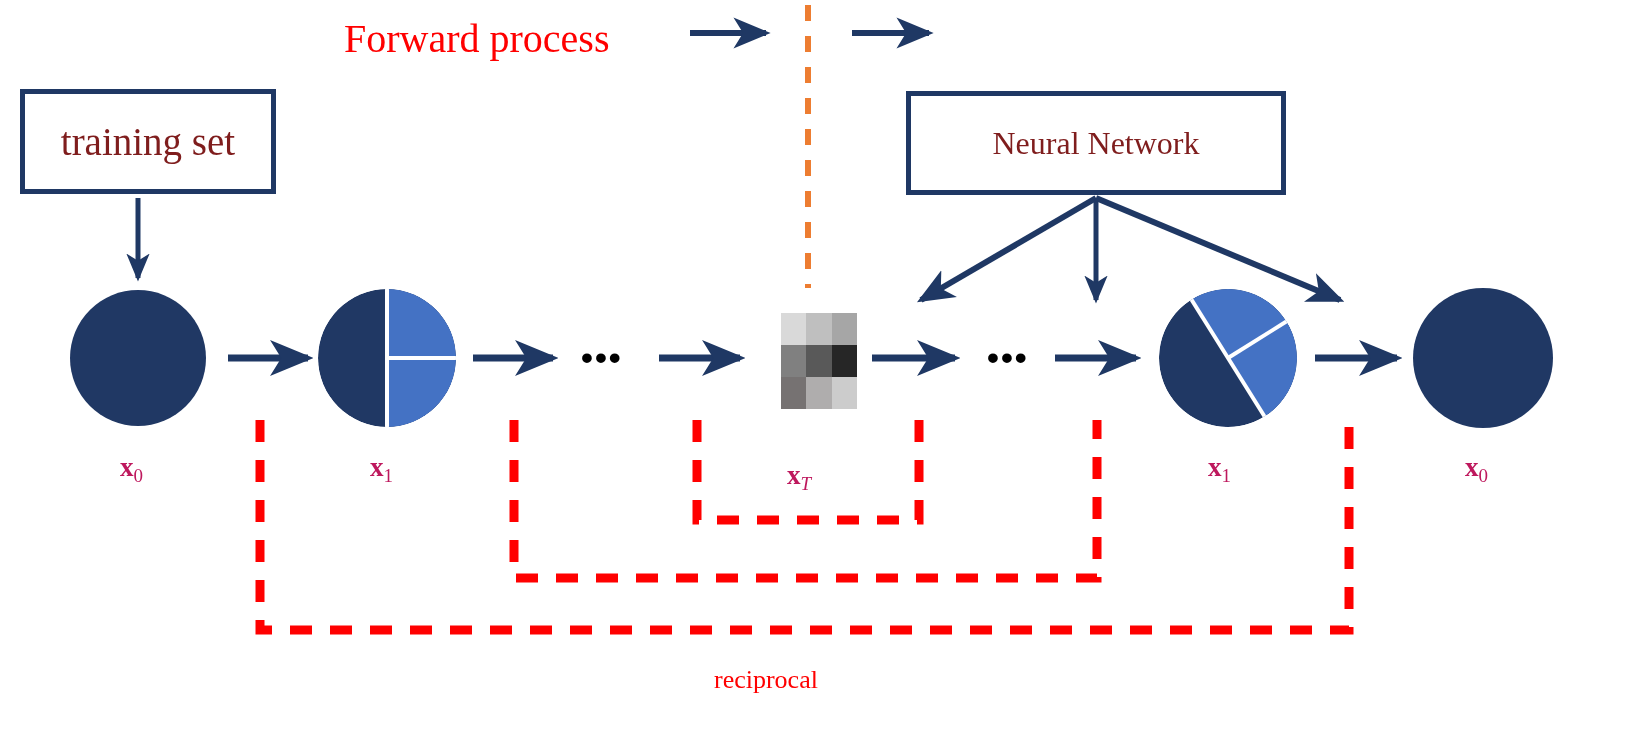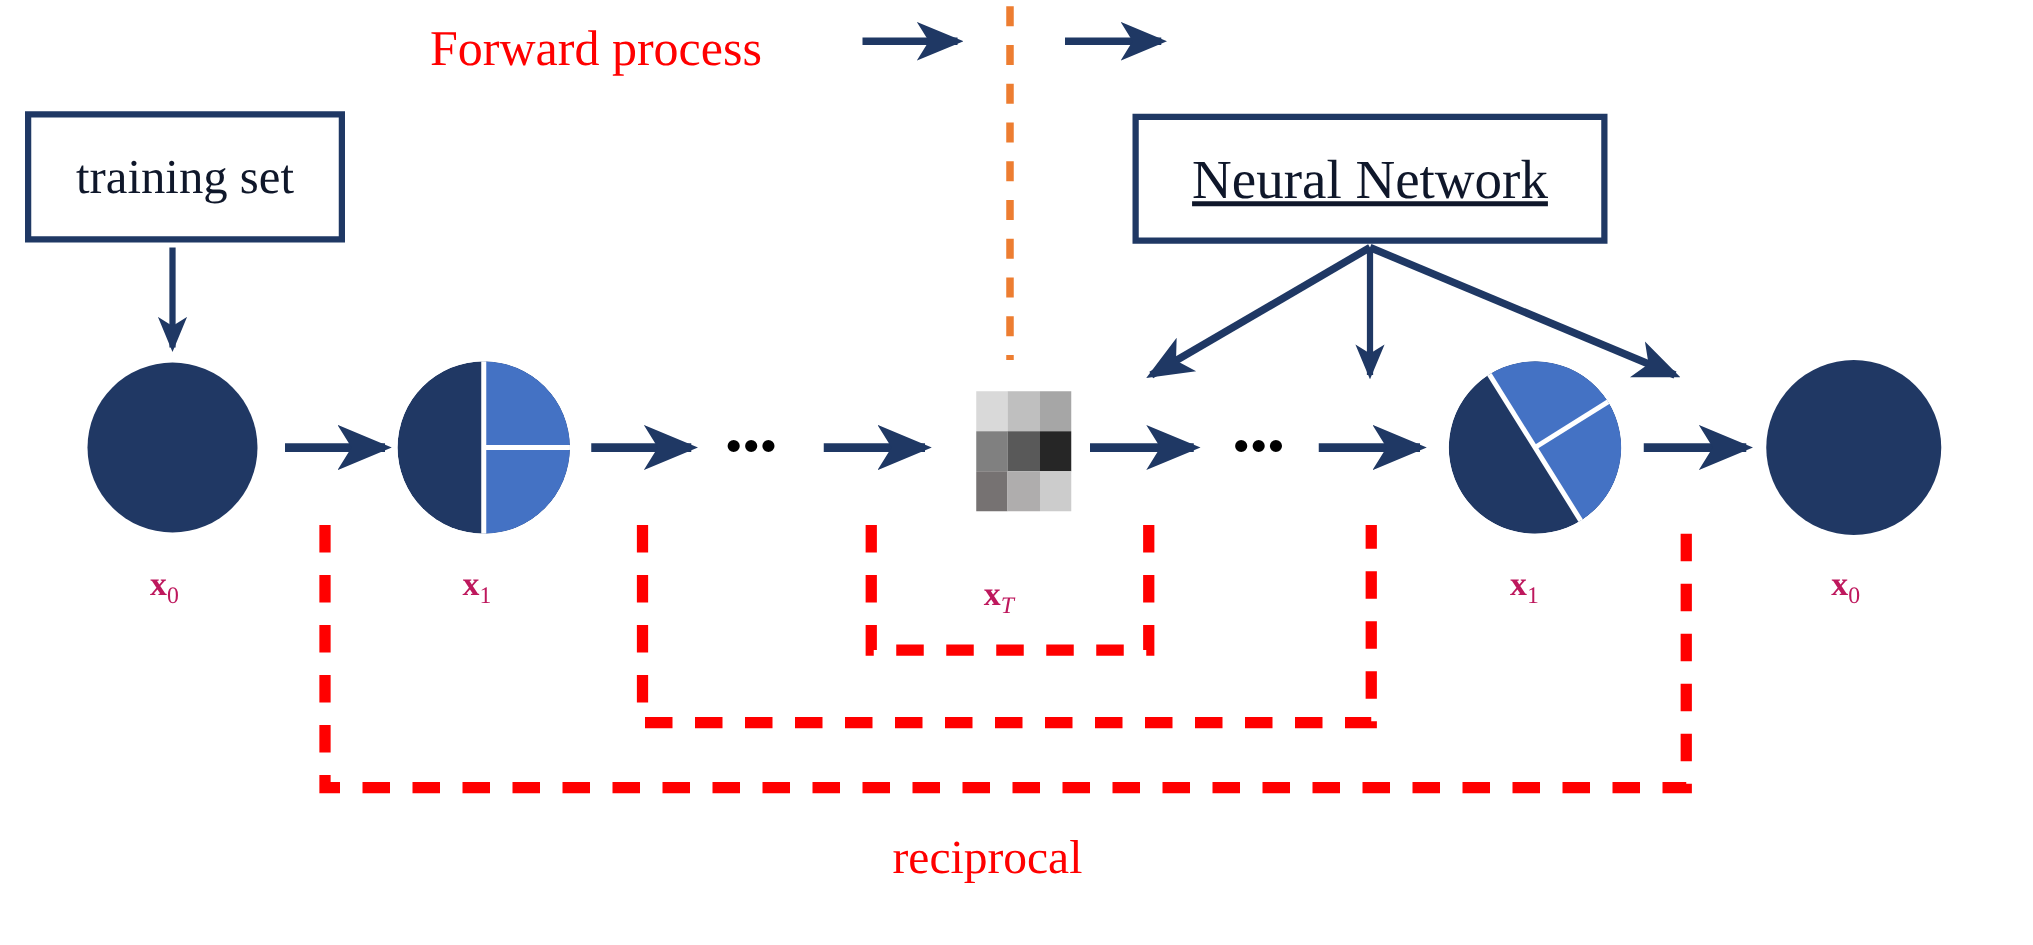--- a/index.html
+++ b/index.html
@@ -18,44 +18,44 @@
     font-size:40px;color:#FF0000;
     font-family:"Liberation Serif","DejaVu Serif",serif;
   }
   #hdr-forward{left:344px;top:19px;}
   #hdr-reverse{left:976px;top:19px;}
 
   .box{
     position:absolute;background:#ffffff;
     border:5px solid #1F3864;box-sizing:border-box;
     display:flex;align-items:center;justify-content:center;
-    color:#0f172a;
+    color:#7f1d1d;
   }
   #training-set-box{left:20px;top:89px;width:256px;height:105px;}
   #training-set-box .boxlabel{font-size:39px;}
   #neural-network-box{left:906px;top:91px;width:380px;height:104px;}
-  #neural-network-box .boxlabel{font-size:44px;text-decoration:underline;}
+  #neural-network-box .boxlabel{font-size:32px;}
 
   .xlabel{
     position:absolute;font-size:27px;color:#be185d;
     font-family:"Liberation Serif","DejaVu Serif",serif;
     font-weight:normal;
   }
   .xlabel .bx{font-weight:bold;}
   .xlabel .sub{font-size:19px;vertical-align:sub;}
   .xlabel .sub-i{font-size:19px;vertical-align:sub;font-style:italic;}
 
   #label-x0-left{left:120px;top:452px;}
   #label-x1-left{left:370px;top:452px;}
   #label-xT{left:787px;top:460px;}
   #label-x1-right{left:1208px;top:452px;}
   #label-x0-right{left:1465px;top:452px;}
 
   #reciprocal-label{
-    left:714px;top:667px;font-size:38px;color:#FF0000;
+    left:714px;top:667px;font-size:26px;color:#FF0000;
   }
 
   .ell{position:absolute;color:#000000;font-size:34px;font-weight:bold;letter-spacing:2px;
        font-family:"Liberation Sans",sans-serif;line-height:1;}
   #ellipsis-1{left:581px;top:340px;}
   #ellipsis-2{left:987px;top:340px;}
 
   .noise-grid{position:absolute;display:grid;}
   .noise-cell{width:100%;height:100%;}
 </style>

